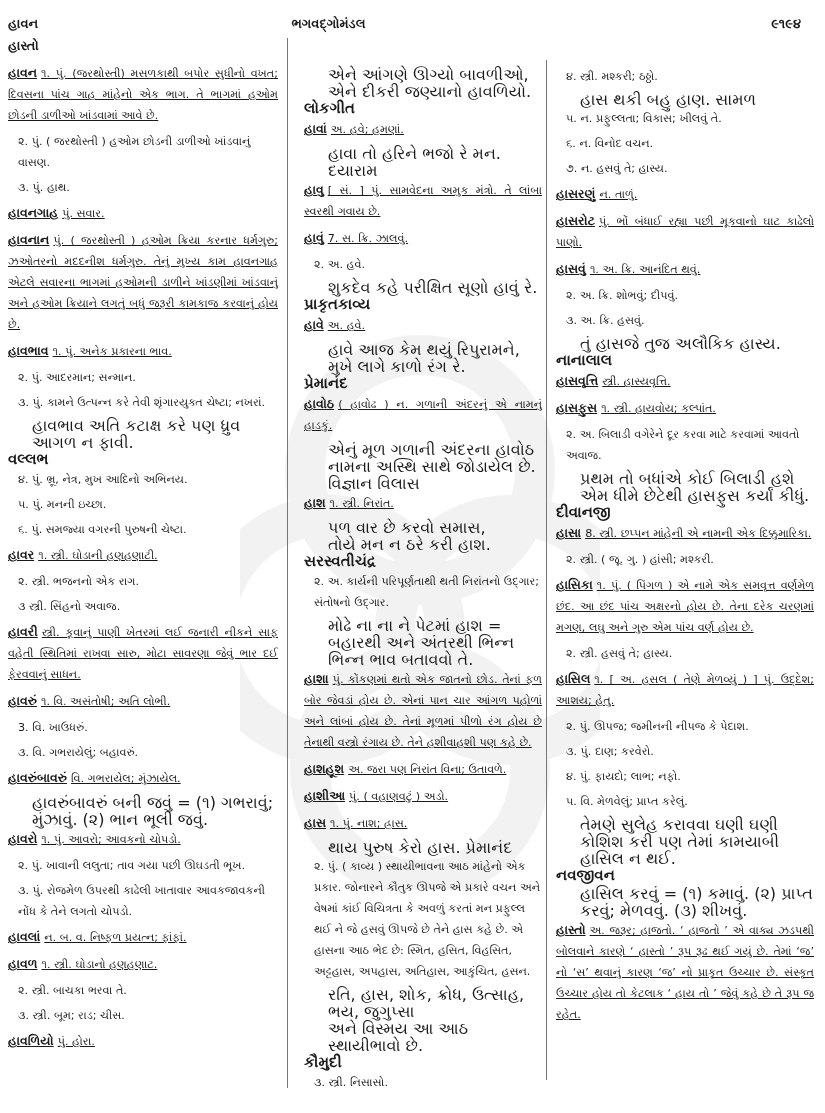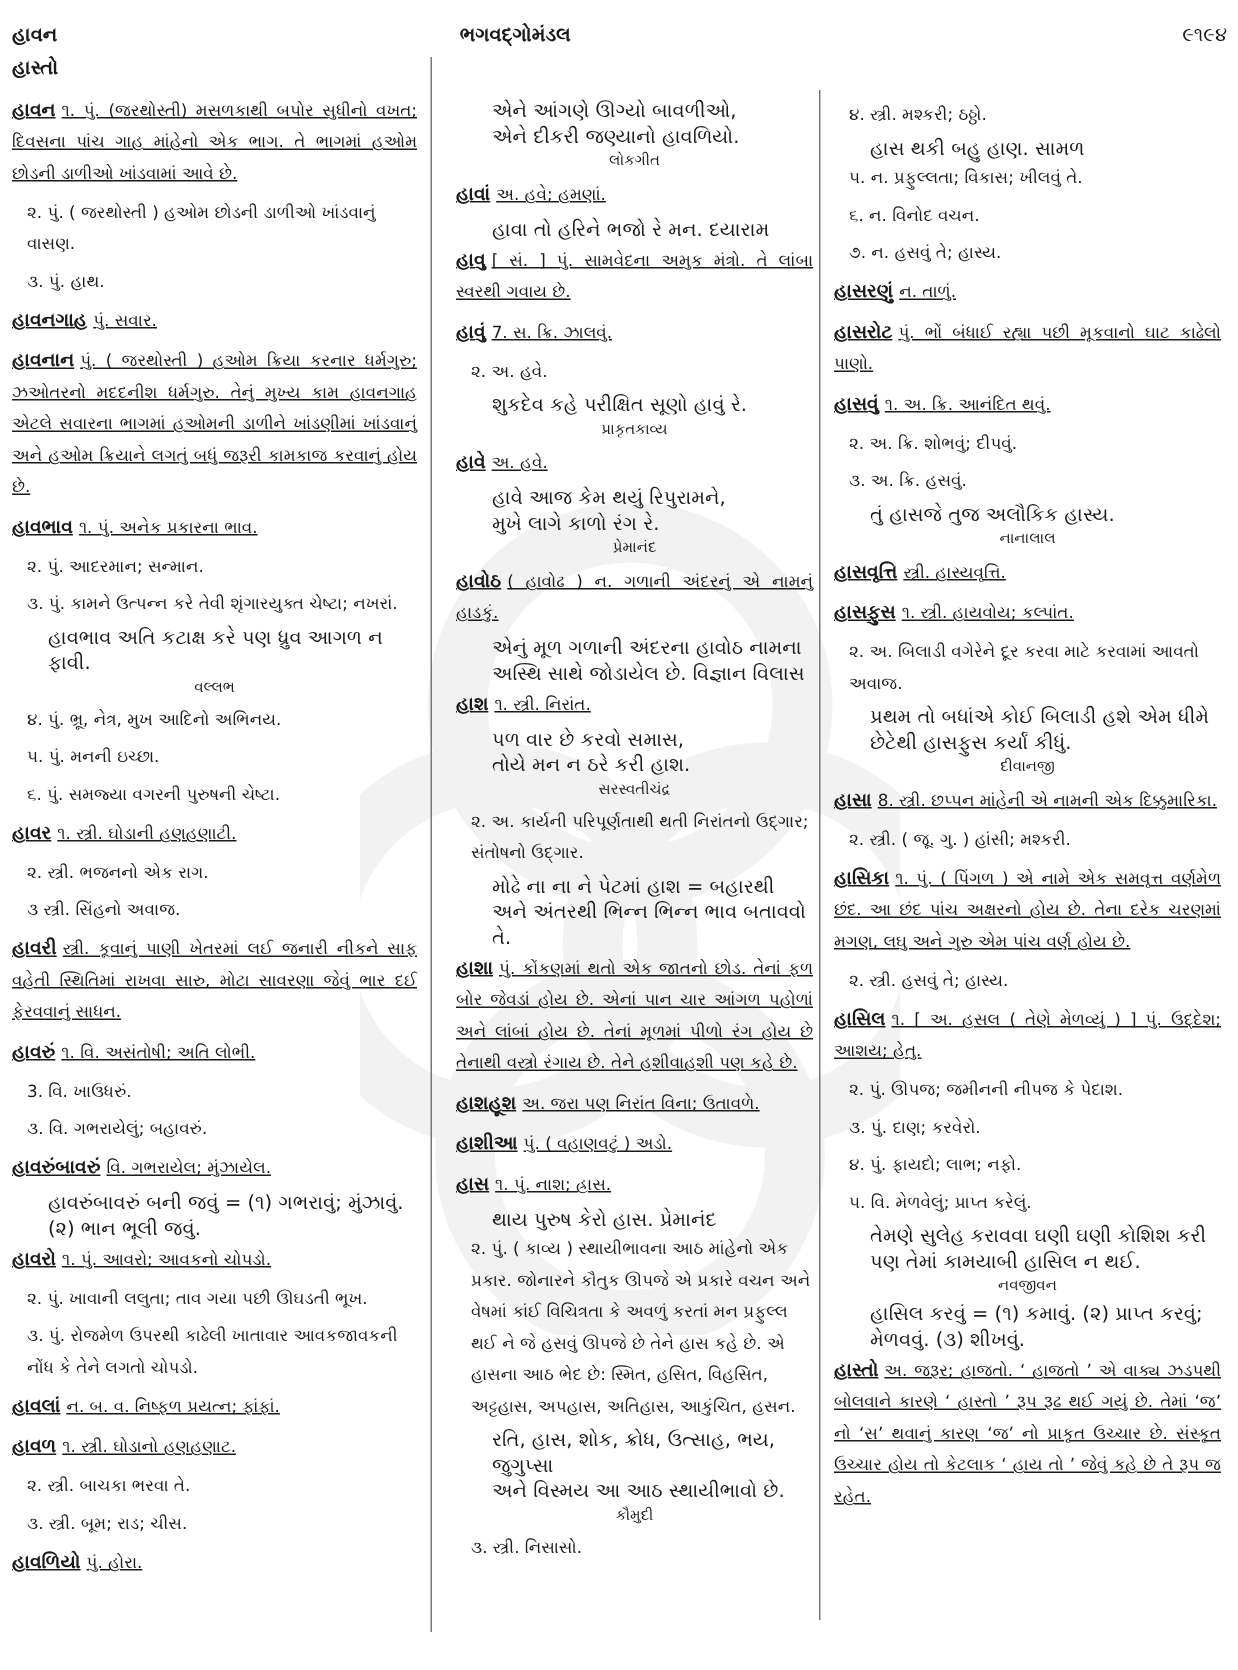--- a/index.html
+++ b/index.html
@@ -7,34 +7,34 @@
     width:825px; height:1113px; position:relative; overflow:hidden;
     font-family: "DejaVu Sans", sans-serif; color:#1a1a1a;
   }
   .watermark {
     position:absolute; left:240px; top:330px; width:360px; height:560px;
     pointer-events:none; opacity:0.10;
   }
   .header { position:absolute; top:10px; left:0; width:825px; height:40px; }
   .hw-left { position:absolute; left:8px; top:6px; font-size:13px; font-weight:bold; }
   .hw-left2 { position:absolute; left:8px; top:28px; font-size:13px; font-weight:bold; }
-  .hw-center { position:absolute; left:15px; width:657px; top:6px; text-align:center; font-size:13px; font-weight:bold; }
-  .hw-right { position:absolute; right:7px; top:6px; font-size:13px; font-weight:normal; }
+  .hw-center { position:absolute; left:0; width:657px; top:6px; text-align:center; font-size:13px; font-weight:bold; }
+  .hw-right { position:absolute; right:24px; top:6px; font-size:13px; font-weight:bold; }
   .col { position:absolute; top:60px; font-size:11.2px; line-height:21px; }
   .col1 { left:8px; width:270px; top:62px; }
   .col2 { left:304px; width:238px; top:66px; }
   .col3 { left:556px; width:258px; top:66px; }
   .rule { position:absolute; width:1px; background:#777; }
   .rule1 { left:287px; top:38px; height:1050px; }
   .rule2 { left:546px; top:60px; height:1020px; }
   .entry { margin:0 0 5px 0; text-align:justify;text-decoration:underline; }
   .entry .hw { font-weight:bold; font-size:12.5px; margin-right:4px; }
   .sense { margin:0 0 4px 10px; }
-  .quote { margin:0 0 0 24px; font-size:13px; line-height:17px; }
-  .src { text-align:center; font-size:10px; line-height:16px; font-weight:normal; margin-bottom:2px; }
+  .quote { margin:0 0 0 24px; font-size:16px; line-height:17px; }
+  .src { text-align:left; font-size:15px; line-height:16px; font-weight:bold; margin-bottom:2px; }
 </style>
 </head>
 <body>
 
 <svg class="watermark" viewBox="0 0 360 560">
   <circle cx="180" cy="140" r="115" fill="none" stroke="#888" stroke-width="40"></circle>
   <circle cx="90" cy="300" r="115" fill="none" stroke="#888" stroke-width="40"></circle>
   <circle cx="270" cy="300" r="115" fill="none" stroke="#888" stroke-width="40"></circle>
   <circle cx="180" cy="440" r="110" fill="none" stroke="#888" stroke-width="40"></circle>
 </svg>

